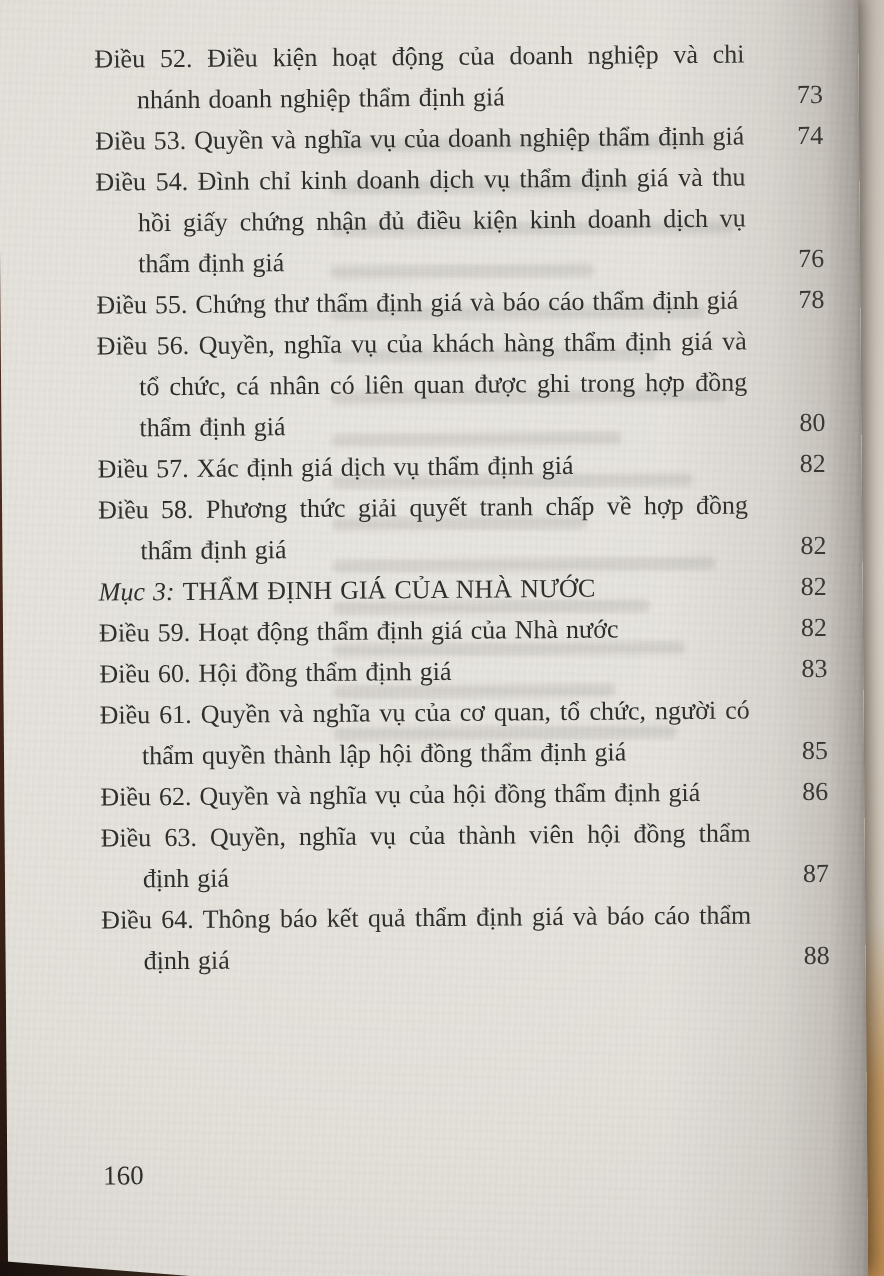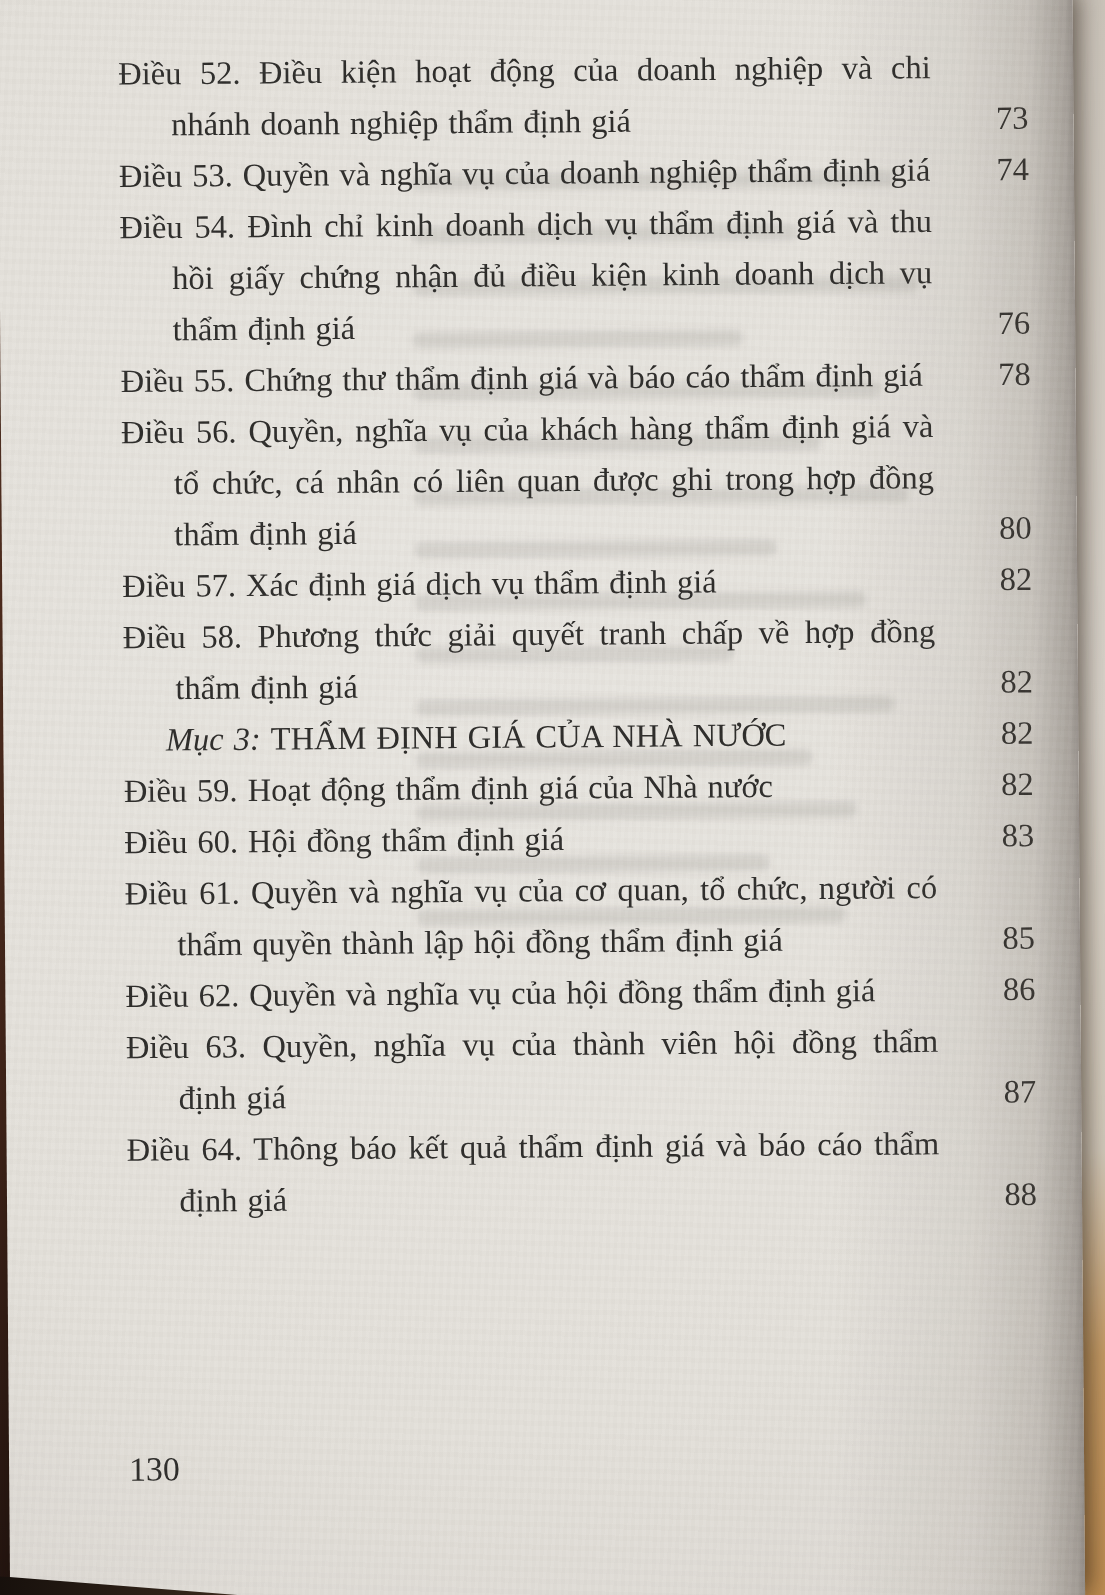--- a/index.html
+++ b/index.html
@@ -61,21 +61,21 @@
     word-spacing: 1.5px;
   }
   .entry { display: flex; align-items: flex-end; }
   .entry-label {
     flex: 1 1 auto;
     padding-left: 42px;
     text-indent: -42px;
     margin-right: 26px;
     text-align: justify;
   }
-  .entry-label .prefix { font-style: italic; margin-left: 34px; }
+  .entry-label .prefix { font-style: italic; }
   .entry-page {
     flex: 0 0 52px;
     text-align: right;
     white-space: nowrap;
   }
   .footer-page-number {
     position: absolute;
     left: 96px; top: 1168px;
     color: #2b2a28;
     font-size: 27px;
@@ -173,20 +173,20 @@
     <div class="entry-page">87</div>
   </div>
 
   <div class="entry">
     <div class="entry-label">Điều 64. Thông báo kết quả thẩm định giá và báo cáo thẩm định giá</div>
     <div class="entry-page">88</div>
   </div>
 </div>
     </div>
 
-    <div class="footer-page-number">130</div>
+    <div class="footer-page-number">160</div>
 
     <div class="gutter-shade"></div>
     <div class="paper-grain"></div>
   </div>
 
   <div class="corner-dark"></div>
 </div>
 
 </body></html>

